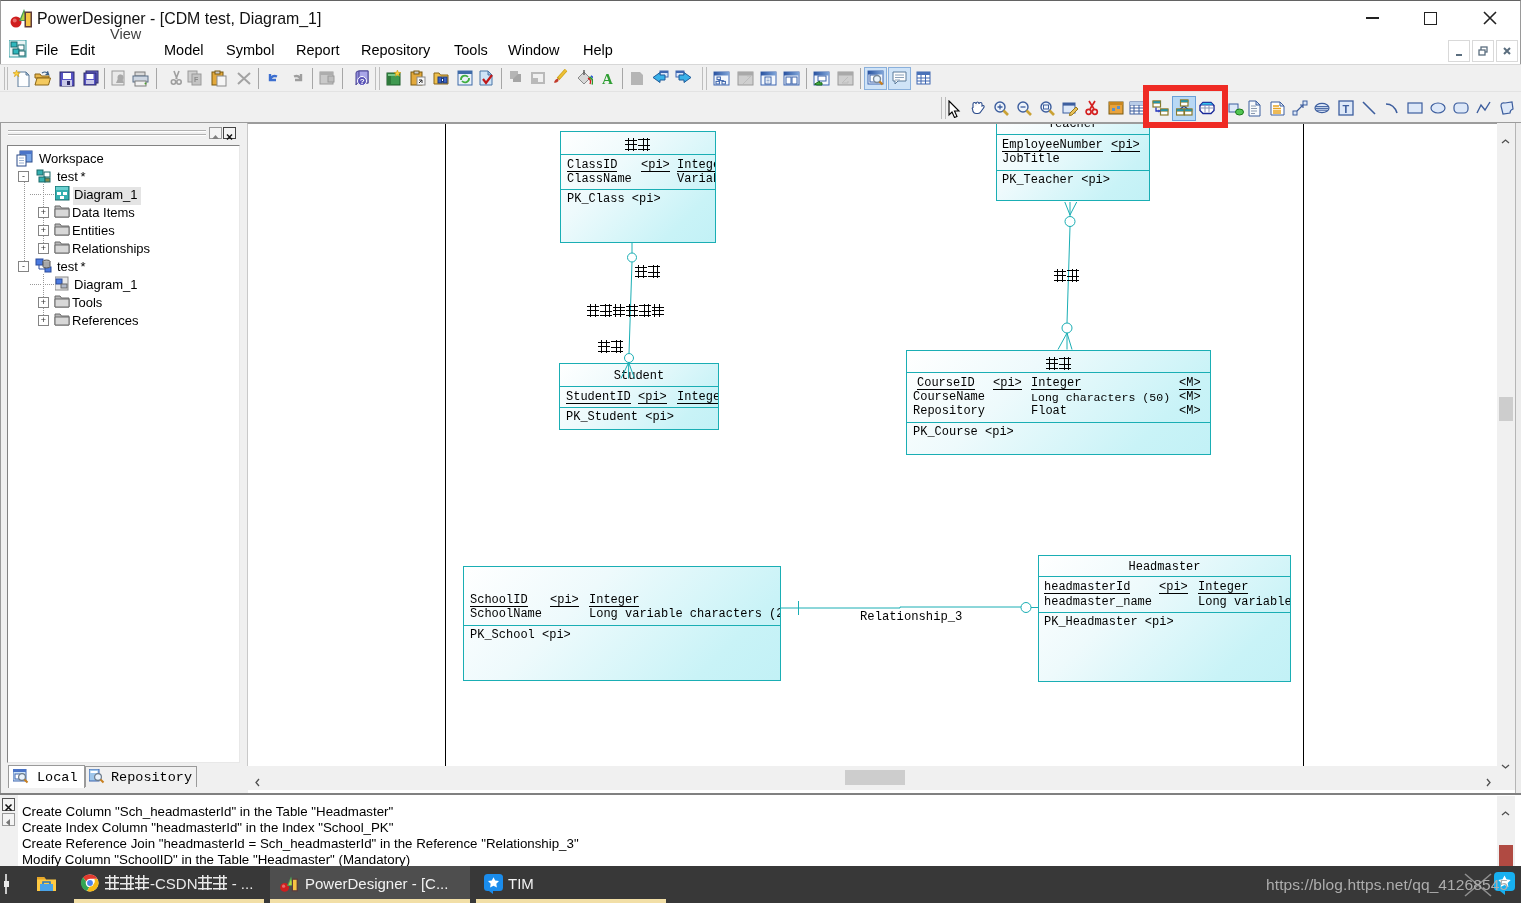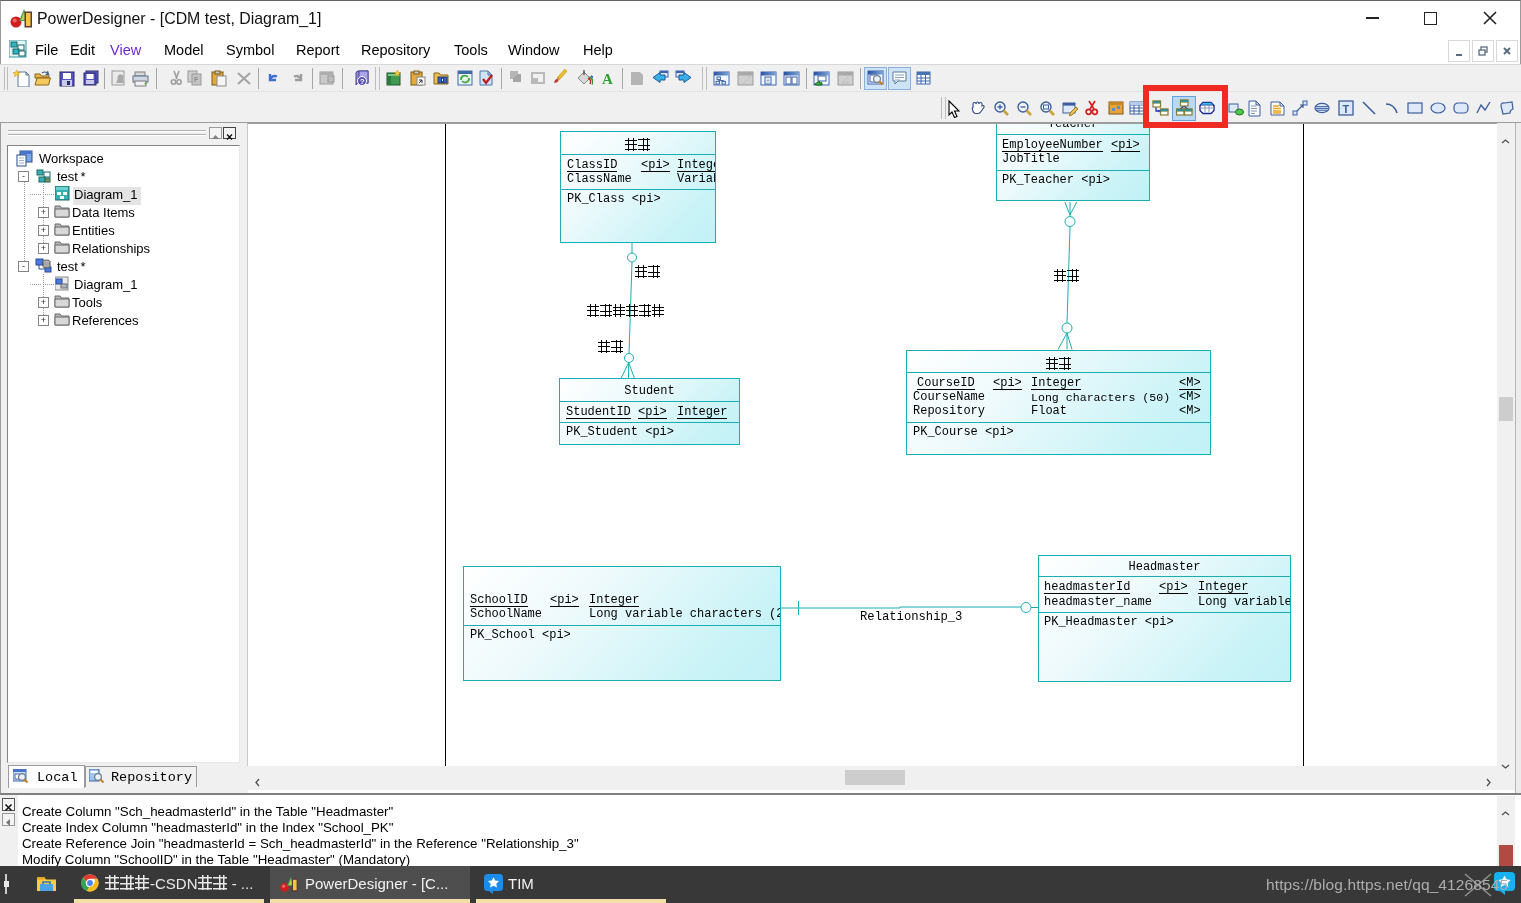--- a/index.html
+++ b/index.html
@@ -52,21 +52,21 @@
 <div class="abs" style="left:0;top:36px;width:1521px;height:28px;background:#fff;border-left:1px solid #9a9a9a;border-right:1px solid #9a9a9a"></div>
 <div class="abs" style="left:9px;top:40px"><svg width="20" height="20" viewBox="0 0 20 20" style="">
       <rect x="0" y="0" width="17" height="17" fill="#e8f4f4" stroke="#2e9aa0"></rect>
       <rect x="2" y="2" width="6" height="5" fill="#2fb7bd" stroke="#17666b"></rect>
       <rect x="9" y="5" width="6" height="5" fill="#fff" stroke="#17666b"></rect>
       <rect x="4" y="9" width="6" height="5" fill="#2fb7bd" stroke="#17666b"></rect>
       <rect x="10" y="11" width="6" height="5" fill="#fff" stroke="#17666b"></rect>
     </svg></div>
 <div class="abs" style="left:35px;top:42px;font-size:14.5px;color:#000">File</div>
 <div class="abs" style="left:70px;top:42px;font-size:14.5px;color:#000">Edit</div>
-<div class="abs" style="left:110px;top:42px;font-size:14.5px;color:#6d28d9">View</div>
+<div class="abs" style="left:110px;top:26px;font-size:14.5px;color:#404040">View</div>
 <div class="abs" style="left:164px;top:42px;font-size:14.5px;color:#000">Model</div>
 <div class="abs" style="left:226px;top:42px;font-size:14.5px;color:#000">Symbol</div>
 <div class="abs" style="left:296px;top:42px;font-size:14.5px;color:#000">Report</div>
 <div class="abs" style="left:361px;top:42px;font-size:14.5px;color:#000">Repository</div>
 <div class="abs" style="left:454px;top:42px;font-size:14.5px;color:#000">Tools</div>
 <div class="abs" style="left:508px;top:42px;font-size:14.5px;color:#000">Window</div>
 <div class="abs" style="left:583px;top:42px;font-size:14.5px;color:#000">Help</div>
 <div class="abs" style="left:1448px;top:40px;width:22px;height:22px;border:1px solid #d9d9d9;background:#fff"><svg width="14" height="14" viewBox="0 0 14 14" style="margin:3px">
       <path d="M4 11 L10 11" stroke="#5a6d7e" stroke-width="2"></path>
     </svg></div>
@@ -560,21 +560,21 @@
       <span style="left:6px;top:61px">PK_Class &lt;pi&gt;</span>
     </div>
 <div class="ent" style="left:748px;top:-13px;width:154px;height:90px">
       <div class="tt" style="top:0;height:23px;line-height:24px">Teacher</div>
       <span class="u" style="left:5px;top:27px">EmployeeNumber</span>
       <span class="u" style="left:114px;top:27px">&lt;pi&gt;</span>
       <span style="left:5px;top:41px">JobTitle</span>
       <div class="sep" style="top:58px"></div>
       <span style="left:5px;top:62px">PK_Teacher &lt;pi&gt;</span>
     </div>
-<div class="ent" style="left:311px;top:254px;width:181px;height:67px">
+<div class="ent" style="left:311px;top:239px;width:160px;height:67px">
       <div class="tt" style="top:0;height:23px;line-height:24px">Student</div>
       <span class="u" style="left:6px;top:27px">StudentID</span>
       <span class="u" style="left:78px;top:27px">&lt;pi&gt;</span>
       <span class="u" style="left:117px;top:27px">Integer</span>
       <div class="sep" style="top:43px"></div>
       <span style="left:6px;top:47px">PK_Student &lt;pi&gt;</span>
     </div>
 <div class="ent" style="left:658px;top:226px;width:305px;height:105px">
       <div class="tt" style="top:0;height:22px;line-height:23px"><i class="cj v0"></i><i class="cj v1"></i></div>
       <span class="u" style="left:10px;top:26px">CourseID</span>

